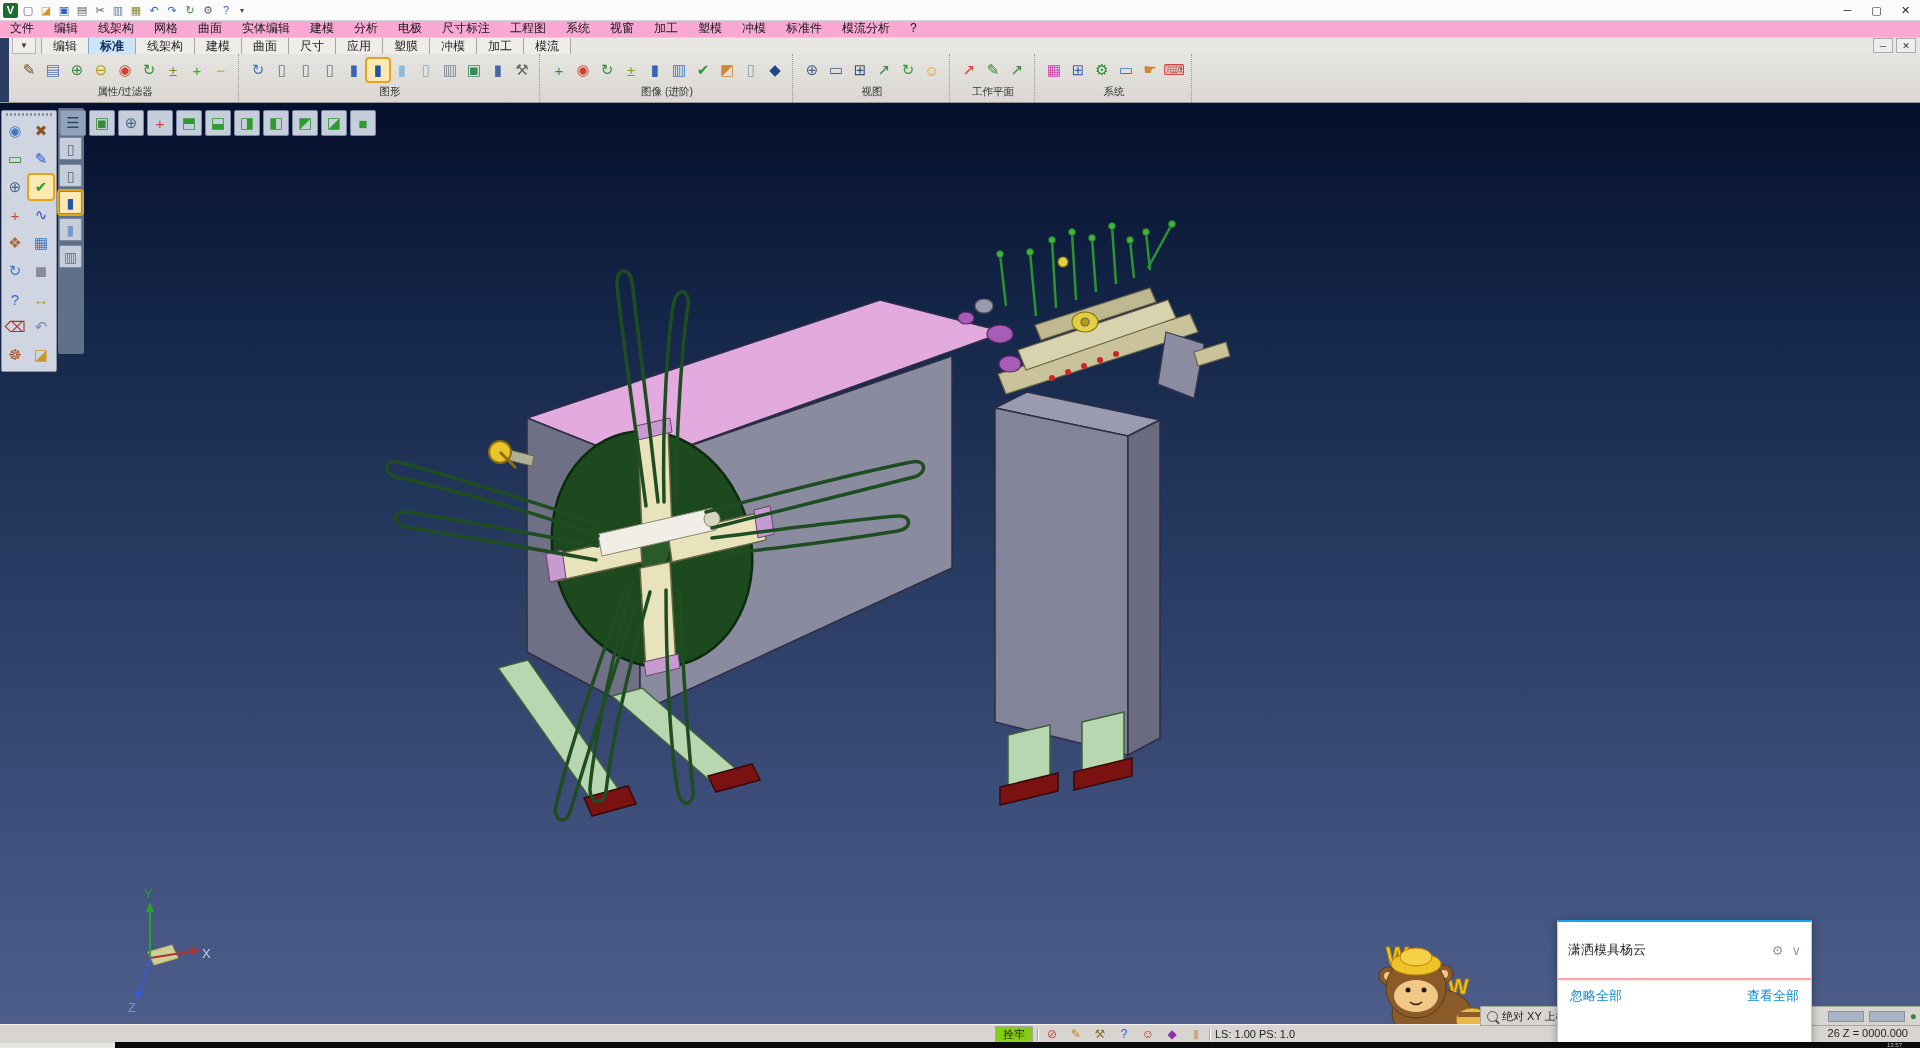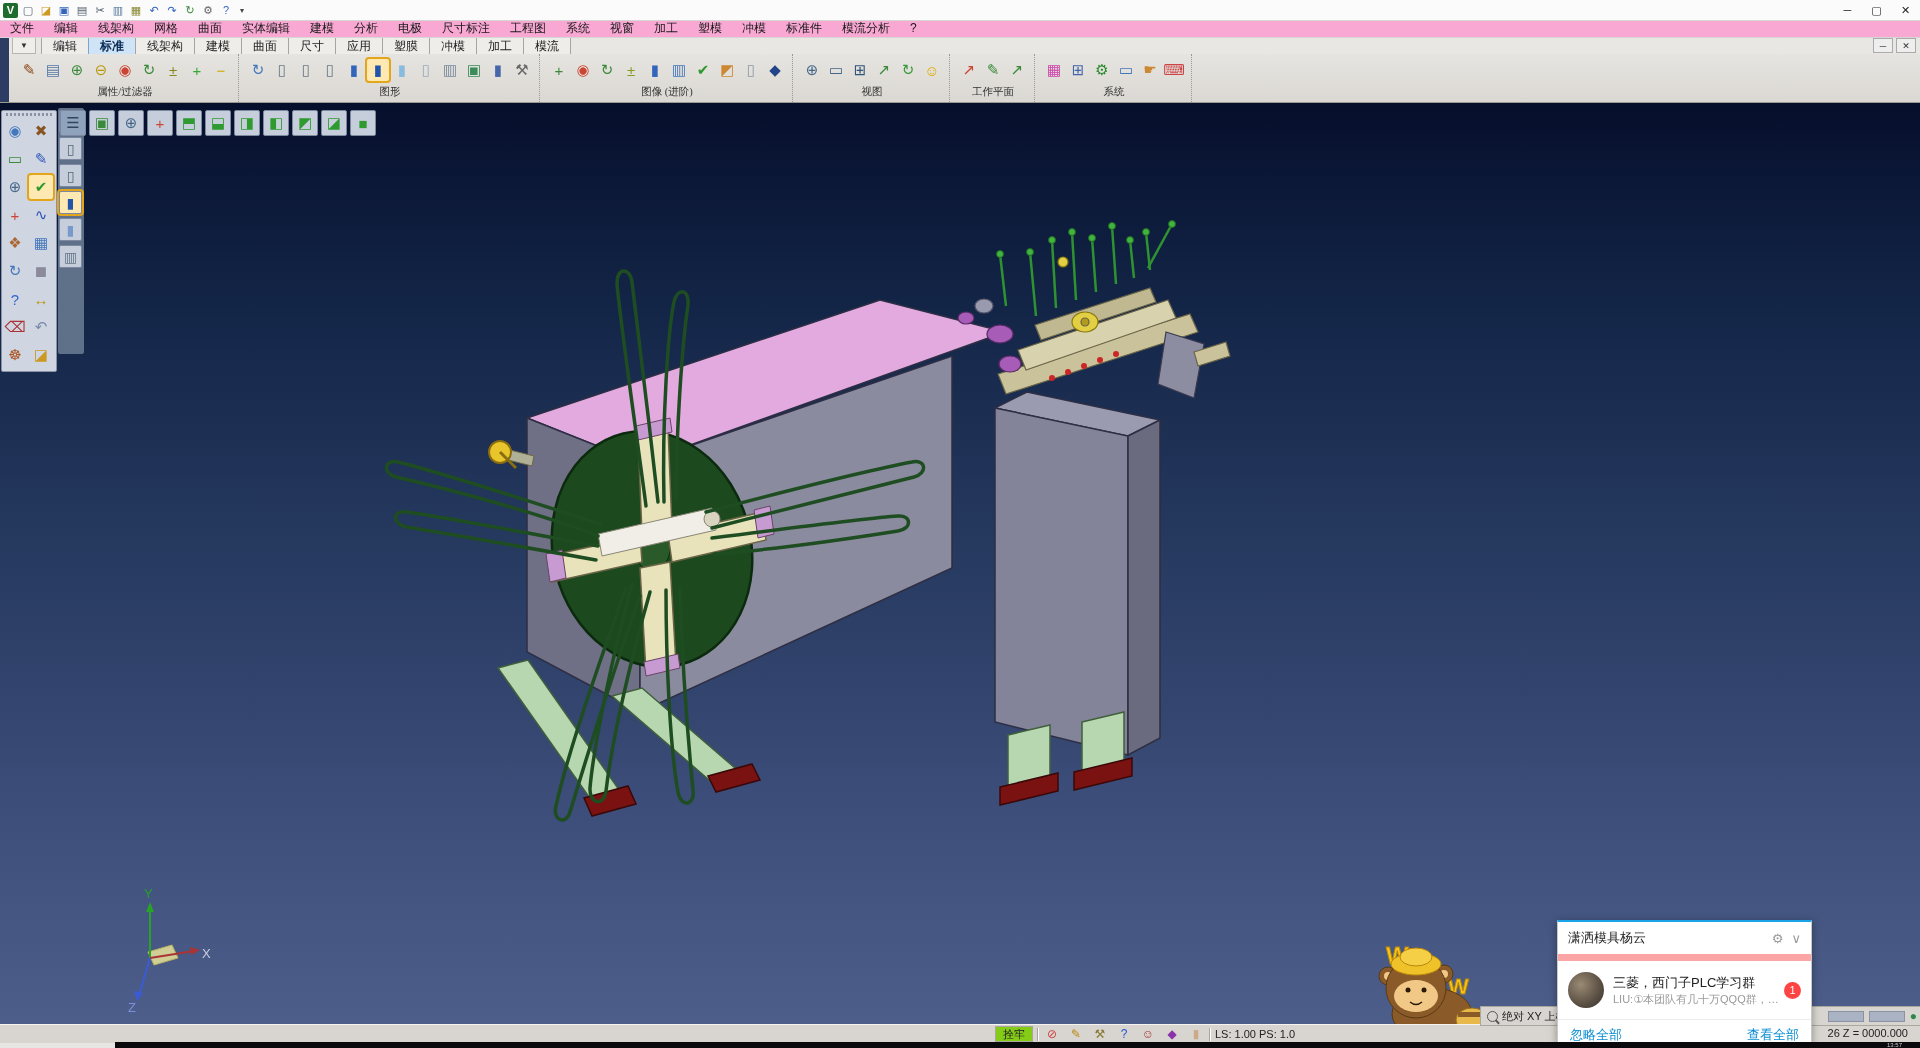--- a/index.html
+++ b/index.html
@@ -23,21 +23,21 @@
   #tab-dd{width:22px;height:15px;margin-left:12px;font-size:8px;color:#333;display:flex;align-items:center;justify-content:center;border:1px solid #b8b5b0;background:#f0eeea;}
   .tab{font-size:12px;color:#222;padding:1px 11px;border:1px solid #a8a5a0;border-bottom:none;background:#efedea;margin-left:-1px;line-height:14px;}
   .tab.active{background:#cfe5f7;color:#0a2a55;font-weight:bold;border-color:#7aa6cc;}
   #doc-controls{margin-left:auto;margin-right:4px;display:flex;gap:3px;align-self:center;}
   #doc-controls span{width:18px;height:13px;border:1px solid #aaa;background:#eee;font-size:9px;display:flex;align-items:center;justify-content:center;color:#333;}
   
   #toolbar{left:0;top:54px;width:1920px;height:48px;background:linear-gradient(#e6e4e0,#dbd8d3);border-bottom:1px solid #9a9892;display:flex;z-index:47;}
   #toolbar-edge{position:absolute;left:0;top:0;width:9px;height:48px;background:#2c3c62;}
   .tb-group{display:flex;flex-direction:column;border-right:1px dotted #9a9890;padding:2px 6px 0 6px;margin-left:2px;}
   .tb-icons{display:flex;gap:2px;height:28px;align-items:center;}
-  .tb-label{text-align:center;font-size:10.5px;color:#333;padding:1px 0 2px 0;font-family:Liberation Serif, serif;}
+  .tb-label{text-align:center;font-size:10.5px;color:#333;padding:1px 0 2px 0;}
   .ic{display:inline-flex;align-items:center;justify-content:center;width:22px;height:22px;
     font-size:15px;border-radius:2px;cursor:default;user-select:none;}
   .ic.sel{background:#ffe9b2;outline:2px solid #e2a51c;}
   
   #canvas{left:0;top:102px;width:1920px;height:922px;z-index:1;
     background:linear-gradient(180deg,#060f2c 0%,#132547 22%,#26395f 48%,#3a4c77 74%,#4d5e8a 100%);}
   #model-svg{position:absolute;left:0;top:0;width:1920px;height:922px;}
   
   #left-panel{left:1px;top:8px;width:54px;background:#cfd6e2;border:1px solid #8a93a6;border-radius:2px;
     display:grid;grid-template-columns:26px 26px;justify-content:center;padding:8px 0 4px 0;row-gap:4px;z-index:10;}
@@ -68,21 +68,21 @@
   #statusbar .ic{width:18px;height:15px;font-size:12px;}
   .sb-div{width:1px;height:13px;background:#a9a69e;border-right:1px solid #fff;margin:0 4px;}
   #lock-label{border:1px solid #a9a69e;background:#84cc16;padding:0 7px;line-height:14px;margin-left:995px;}
   #ls-text{white-space:nowrap;}
   #coord-readout{position:absolute;right:12px;top:2px;white-space:nowrap;}
   #taskbar{left:115px;top:1042px;width:1805px;height:6px;background:#0a0a0c;z-index:45;display:flex;justify-content:flex-end;align-items:center;}
   #clock{color:#c8c8c8;font-size:6px;line-height:6px;margin-right:18px;}
   
   #chat{left:1557px;top:920px;width:253px;height:120px;background:#fff;border:1px solid #c8c8c8;border-top:2px solid #1aa3e8;
     box-shadow:0 2px 8px rgba(0,0,0,.35);z-index:40;font-size:12px;}
-  #chat-header{display:flex;align-items:center;height:32px;padding:0 10px;border-bottom:7px solid #fca5a5;}
+  #chat-header{display:flex;align-items:center;height:32px;padding:12px 10px;border-bottom:2px solid #fca5a5;}
   #chat-title{font-size:13px;color:#222;}
   #chat-header .right{margin-left:auto;display:flex;gap:8px;color:#999;font-size:13px;}
   #chat-item{display:flex;align-items:center;padding:6px 10px;height:46px;}
   #chat-avatar{width:36px;height:36px;border-radius:50%;flex:none;
     background:radial-gradient(circle at 35% 35%,#9a8a74,#5a4f43 60%,#332e29);}
   #chat-texts{margin-left:9px;min-width:0;}
   #chat-item-title{color:#222;font-size:13px;white-space:nowrap;}
   #chat-item-sub{color:#9a9a9a;font-size:11px;white-space:nowrap;overflow:hidden;text-overflow:ellipsis;max-width:170px;}
   #chat-badge{margin-left:auto;background:#f44;color:#fff;border-radius:50%;width:17px;height:17px;
     display:flex;align-items:center;justify-content:center;font-size:11px;flex:none;}
@@ -459,25 +459,17 @@
 </div>
 
 <div class="abs" id="chat">
   <div id="chat-header">
     <span id="chat-title">潇洒模具杨云</span>
     <span class="right">
       <span>⚙</span>
       <span>∨</span>
     </span>
   </div>
-  <div id="chat-item">
-    <span id="chat-avatar"></span>
-    <span id="chat-texts">
-      <div id="chat-item-title">三菱，西门子PLC学习群</div>
-      <div id="chat-item-sub">LIU:①本团队有几十万QQQ群，…</div>
-    </span>
-    <span id="chat-badge">1</span>
-  </div>
   <div id="chat-footer">
     <span class="chat-link">忽略全部</span>
     <span class="chat-link">查看全部</span>
   </div>
 </div>
 
 </body></html>

